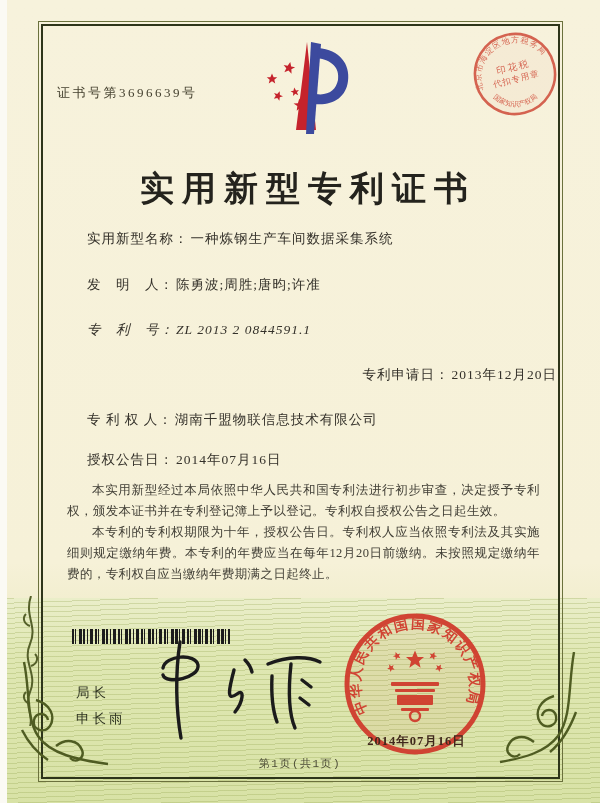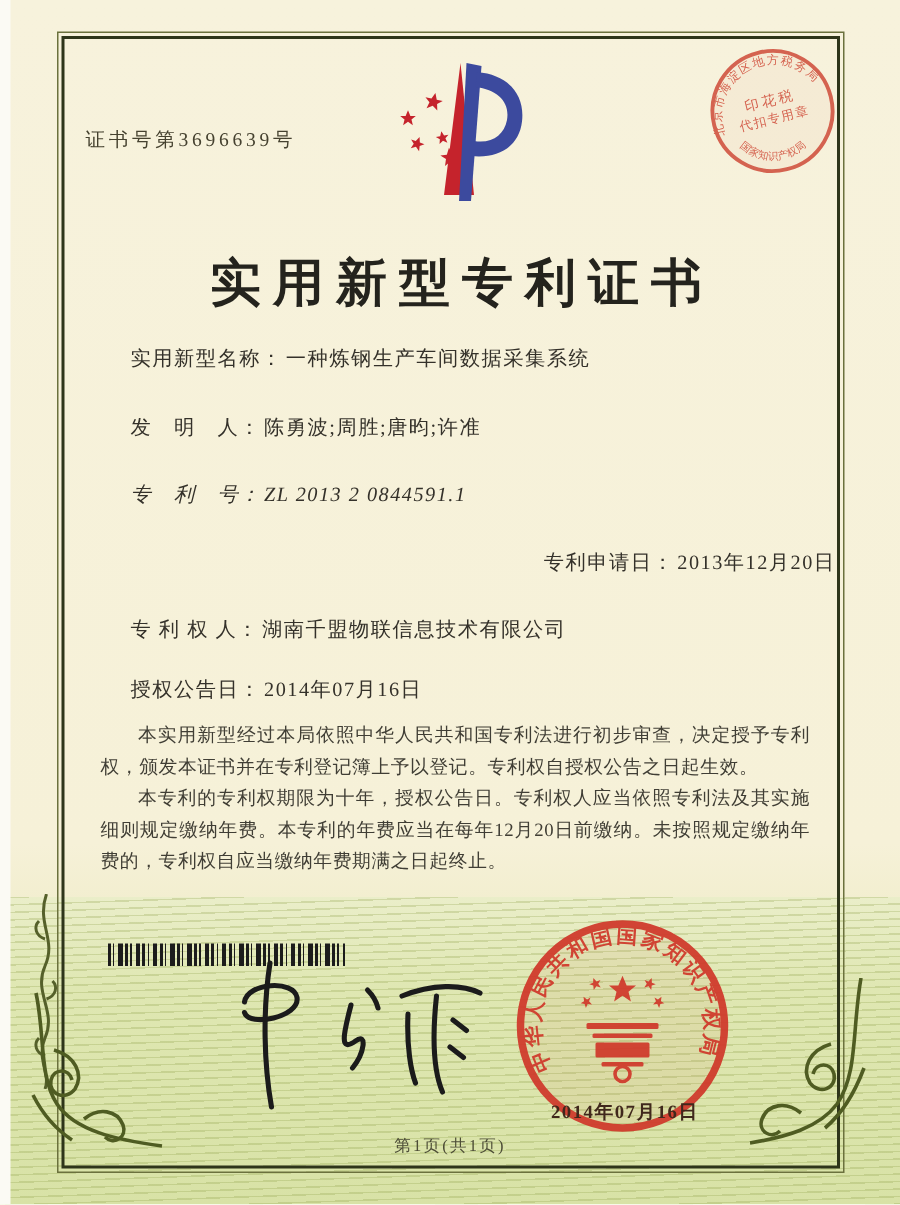--- a/index.html
+++ b/index.html
@@ -62,21 +62,21 @@
   .sig-block div { font-size:13.5px; color:#2e3320; letter-spacing:3px; line-height:26px; }
 
   .signature-svg { position:absolute; left:150px; top:632px; width:180px; height:112px; z-index:7; }
 
   .seal { position:absolute; left:341px; top:610px; width:148px; height:148px; z-index:6; opacity:.93; }
   .seal-date {
     position:absolute; left:344px; top:733px; width:145px; text-align:center; z-index:7;
     font-size:12.5px; font-weight:bold; color:#40281c; letter-spacing:1px;
   }
 
-  .footer { position:absolute; left:0; right:0; top:756px; text-align:center; font-size:11px; color:#4c4c36; letter-spacing:1.5px; z-index:6; }
+  .footer { position:absolute; left:0; right:0; top:756px; text-align:center; font-size:11px; color:#4c4c36; letter-spacing:1.5px; z-index:6;font-family:Liberation Mono, monospace; }
 
   .orn { position:absolute; z-index:6; }
   .orn-bl { left:16px; top:660px; width:95px; height:112px; }
   .orn-br { left:498px; top:652px; width:82px; height:120px; }
   .orn-left { left:18px; top:596px; width:26px; height:130px; }
 </style>
 </head>
 <body>
 
 <div class="page">
@@ -143,20 +143,24 @@
     <span class="lab">授权公告日：</span><span class="val">2014年07月16日</span>
   </div>
 
   <div class="body-text">
     <p>本实用新型经过本局依照中华人民共和国专利法进行初步审查，决定授予专利权，颁发本证书并在专利登记簿上予以登记。专利权自授权公告之日起生效。</p>
     <p>本专利的专利权期限为十年，授权公告日。专利权人应当依照专利法及其实施细则规定缴纳年费。本专利的年费应当在每年12月20日前缴纳。未按照规定缴纳年费的，专利权自应当缴纳年费期满之日起终止。</p>
   </div>
 
   <div class="barcode"></div>
 
+  <div class="sig-block">
+    <div>局长</div>
+    <div>申长雨</div>
+  </div>
 
   <svg class="signature-svg" viewBox="0 0 180 112">
     <g fill="none" stroke="#1b1b1b" stroke-width="3.4" stroke-linecap="round">
       <path d="M30,10 C25,42 26,78 31,106"></path>
       <path d="M13,36 C15,23 46,21 48,33 C50,46 16,53 13,43"></path>
       <path d="M84,38 C79,57 76,70 87,62 C95,56 93,70 85,80"></path>
       <path d="M95,28 C99,32 101,36 102,40"></path>
       <path d="M118,32 C138,24 158,24 170,30"></path>
       <path d="M141,32 C138,60 139,82 145,96"></path>
       <path d="M122,44 C121,66 124,82 127,90"></path>

